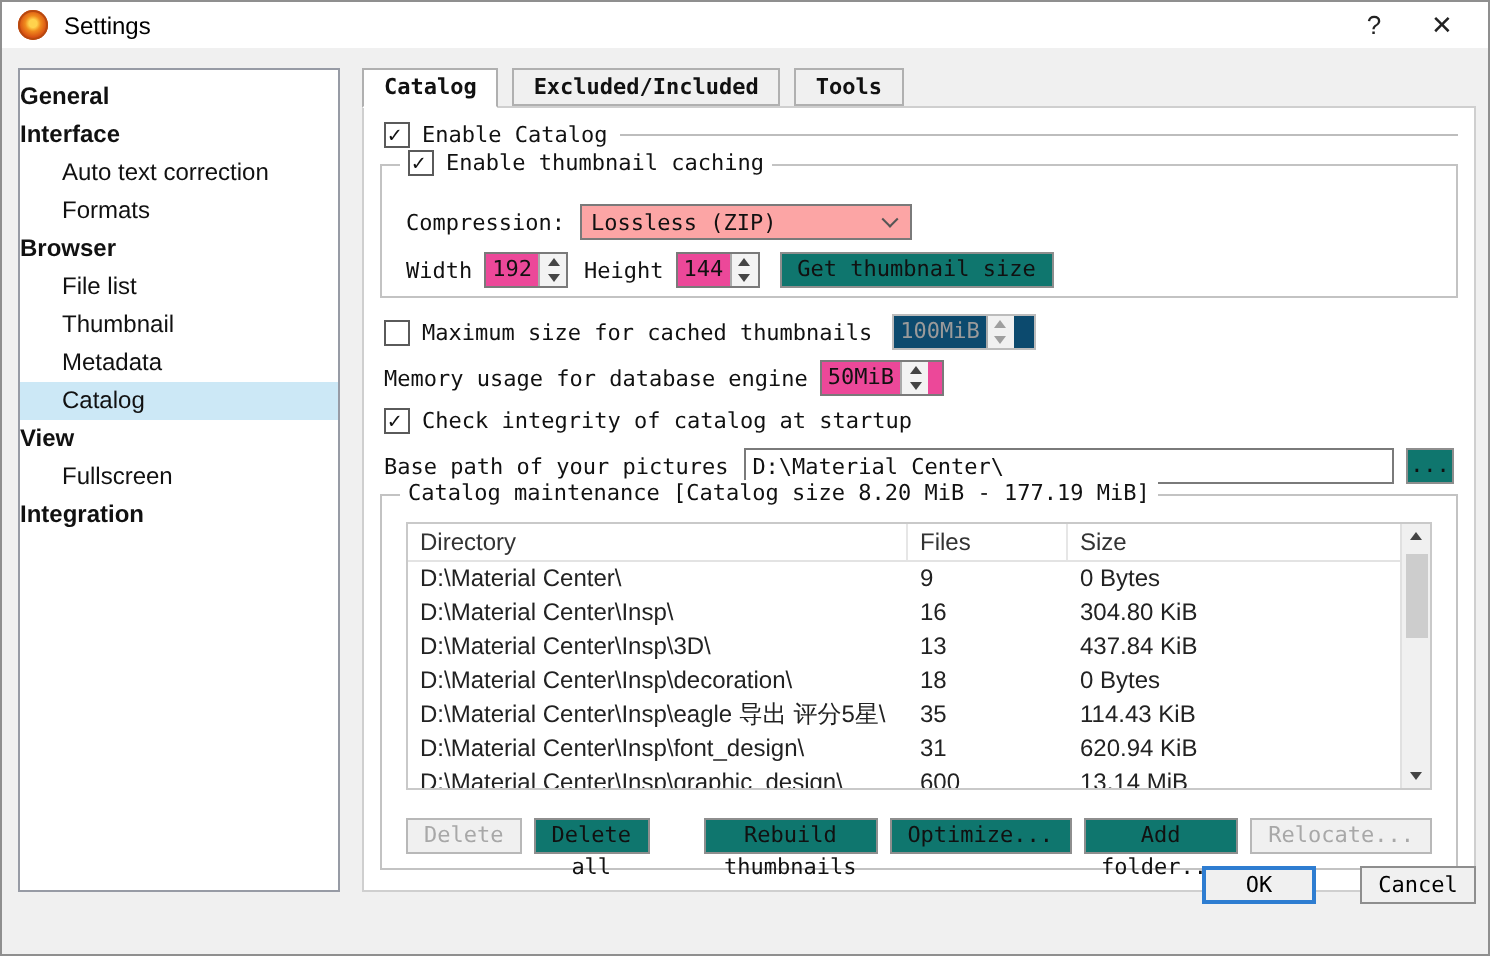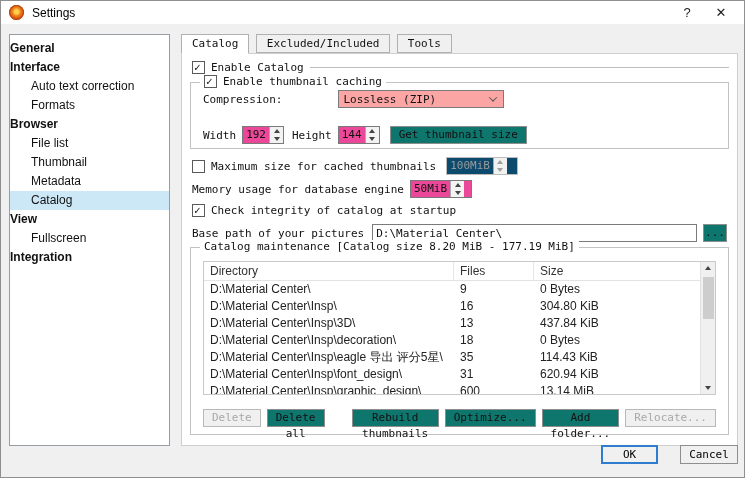--- a/index.html
+++ b/index.html
@@ -20,21 +20,21 @@
 
   
   .sidebar { position:absolute; left:8px; top:33px; width:161px; height:412px;
              background:#fff; border:1px solid #979ba5; padding-top:4px; }
   .side-item { height:19px; line-height:19px; font-size:12px; color:#111; cursor:default; }
   .side-item.cat { font-weight:bold; padding-left:0; }
   .side-item.sub { padding-left:21px; }
   .side-item.selected { background:#cce8f6; }
 
   
-  .tabbar { position:absolute; left:180px; top:33px; height:28px; z-index:3; }
+  .tabbar { position:absolute; left:180px; top:33px; height:28px; z-index:3;font-weight:bold; }
   .tab { display:inline-block; height:19px; line-height:18px; padding:0 10px; margin-right:2px;
          font-family:"DejaVu Sans Mono","Liberation Mono",monospace; font-size:11px;
          background:#f0f0f0; border:1px solid #b0b0b0; vertical-align:bottom; color:#111; }
   .tab.active { background:#fff; height:20px; border-bottom:1px solid #fff; margin-bottom:-1px; }
 
   
   .panel { position:absolute; left:180px; top:52px; width:557px; height:393px;
            background:#fff; border:1px solid #cfcfcf;
            font-family:"DejaVu Sans Mono","Liberation Mono",monospace; font-size:11px; color:#111; }
 
@@ -45,21 +45,21 @@
 
   .row-enable { position:absolute; left:10px; top:7px; right:8px; display:flex; align-items:center; }
   .row-enable .lbl { margin-left:6px; }
 
   .groupbox { position:absolute; border:1px solid #c3c3c3; }
   .group-label { position:absolute; top:-8px; left:9px; background:#fff; padding:0 4px;
                  display:flex; align-items:center; }
   .group-label .lbl { margin-left:6px; }
 
   .g-thumb { left:8px; top:28px; right:8px; height:67px; }
-  .g-row1 { position:absolute; left:12px; top:7px; display:flex; align-items:center;gap:48px; }
+  .g-row1 { position:absolute; left:12px; top:19px; display:flex; align-items:center; }
   .g-row2 { position:absolute; left:12px; top:43px; display:flex; align-items:center; }
 
   .combo { display:flex; width:166px; height:18px; margin-left:8px; border:1px solid #7a7a7a;
            background:#fca5a5; align-items:center; justify-content:space-between; padding:0 7px 0 4px; }
   .chev { width:6px; height:6px; border-right:1px solid #555; border-bottom:1px solid #555;
           transform:rotate(45deg) translate(-1px,-1px); }
 
   .spin { display:flex; height:18px; border:1px solid #7a7a7a; background:#ec4899; align-items:stretch; }
   .spin .val { padding:0 3px; line-height:16px; }
   .spin .btns { width:14px; border-left:1px solid #aaa; background:#f3f3f3;
@@ -106,21 +106,21 @@
   .vscroll { position:absolute; right:0; top:0; width:15px; height:100%;
              background:#f0f0f0; border-left:1px solid #e0e0e0; }
   .vs-up { position:absolute; top:4px; left:4px; }
   .vs-down { position:absolute; bottom:4px; left:4px; }
   .vs-up .tri-up, .vs-down .tri-down { border-left-width:3px; border-right-width:3px; }
   .vs-thumb { position:absolute; top:15px; left:2px; width:11px; height:42px; background:#cdcdcd; }
 
   .maint-buttons { position:absolute; left:12px; right:12px; bottom:7px; display:flex; gap:6px; }
   .maint-sp { width:26px; }
 
-  .footer-btn { position:absolute; top:444px; height:19px; font-family:"DejaVu Sans Mono","Liberation Mono",monospace;
+  .footer-btn { position:absolute; top:432px; height:19px; font-family:"DejaVu Sans Mono","Liberation Mono",monospace;
                 font-size:11px; text-align:center; line-height:15px; background:#f0f0f0; }
   .ok-btn { left:600px; width:57px; border:2px solid #2e7dd1; }
   .cancel-btn { left:679px; width:58px; border:1px solid #8e8e8e; line-height:17px; }
 </style>
 </head>
 <body>
 
 <div class="window">
 
   <div class="titlebar">

